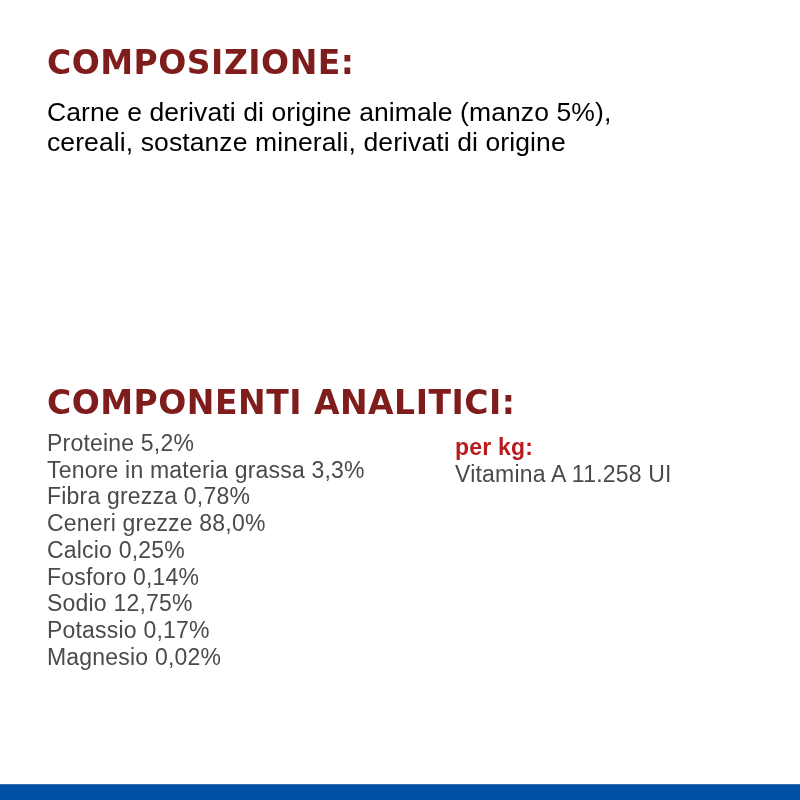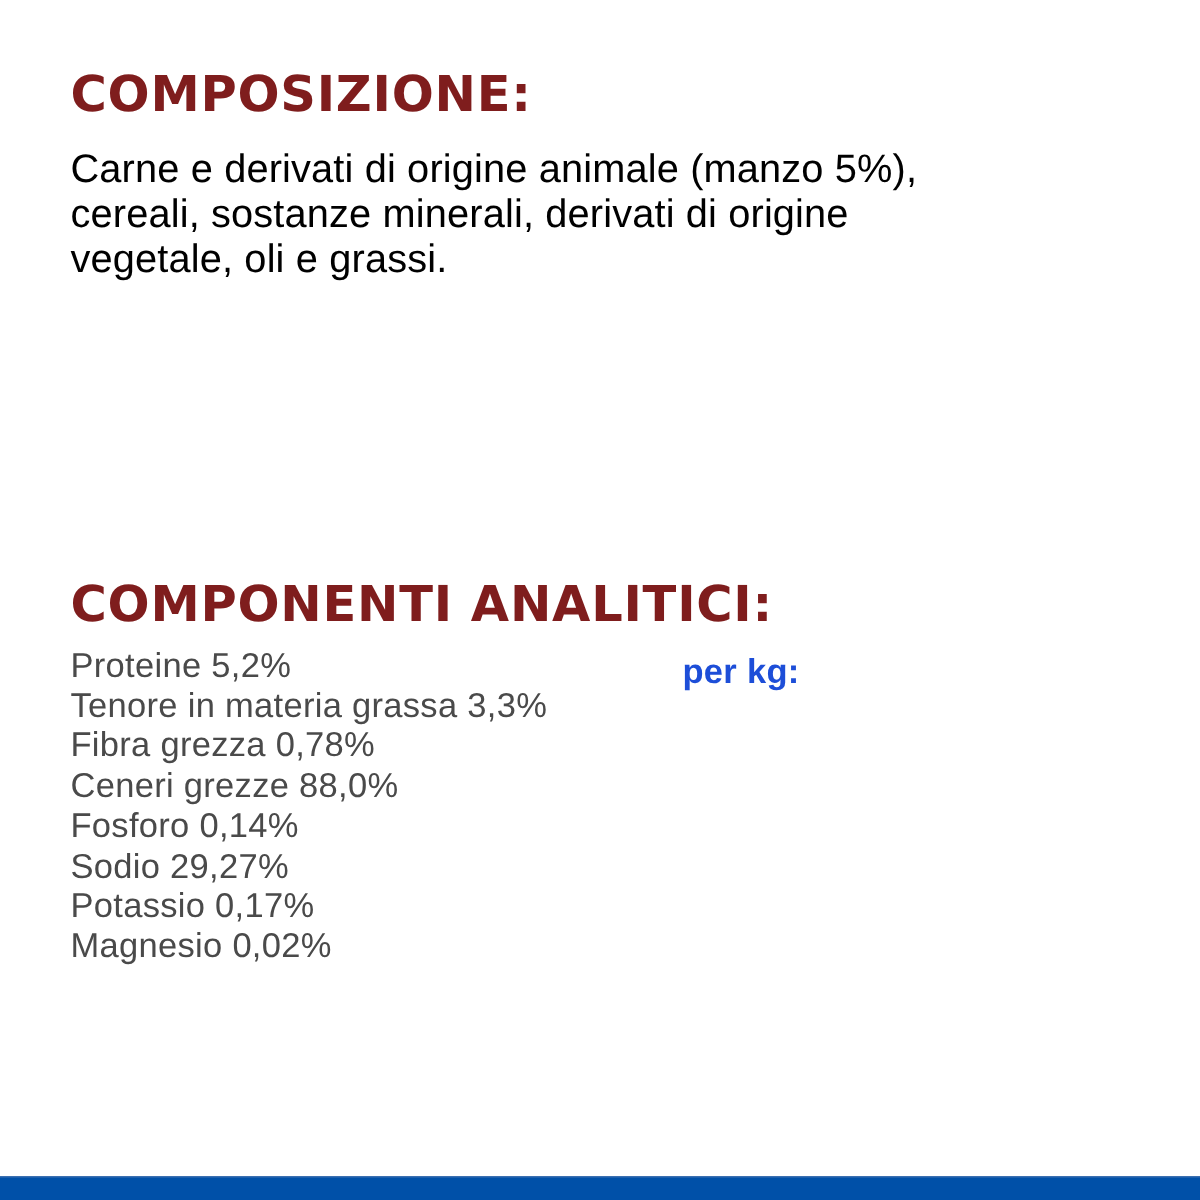--- a/index.html
+++ b/index.html
@@ -51,54 +51,55 @@
       font-size: 23px;
       line-height: 26.7px;
       color: #4a4a4a;
       letter-spacing: 0.2px;
     }
     .list li { white-space: nowrap; }
     #analytic-list { left: 47px; top: 430px; }
     #vitamin-block { left: 455px; top: 434px; }
     .perkg {
       font-weight: bold;
-      color: #1d4ed8;
+      color: #b91c1c;
     }
 
     .bottom-bar {
       position: absolute;
       left: 0;
       top: 784px;
       width: 800px;
       height: 16px;
       background: #0050a8;
       border-top: 1px solid #3a6fb0;
     }
   </style>
 </head>
 <body>
 
 <h1 id="h-comp" class="heading">COMPOSIZIONE:</h1>
 
 <p class="paragraph">
   <span>Carne e derivati di origine animale (manzo 5%),</span>
   <span>cereali, sostanze minerali, derivati di origine</span>
-  <span>vegetale, oli e grassi.</span>
 </p>
 
 <h1 id="h-anal" class="heading">COMPONENTI ANALITICI:</h1>
 
 <ul id="analytic-list" class="list">
   <li>Proteine 5,2%</li>
   <li>Tenore in materia grassa 3,3%</li>
   <li>Fibra grezza 0,78%</li>
   <li>Ceneri grezze 88,0%</li>
+  <li>Calcio 0,25%</li>
   <li>Fosforo 0,14%</li>
-  <li>Sodio 29,27%</li>
+  <li>Sodio 12,75%</li>
   <li>Potassio 0,17%</li>
   <li>Magnesio 0,02%</li>
 </ul>
 
 <ul id="vitamin-block" class="list">
   <li class="perkg">per kg:</li>
+  <li>Vitamina A 11.258 UI</li>
 </ul>
 
 <div class="bottom-bar"></div>
 
 </body></html>

